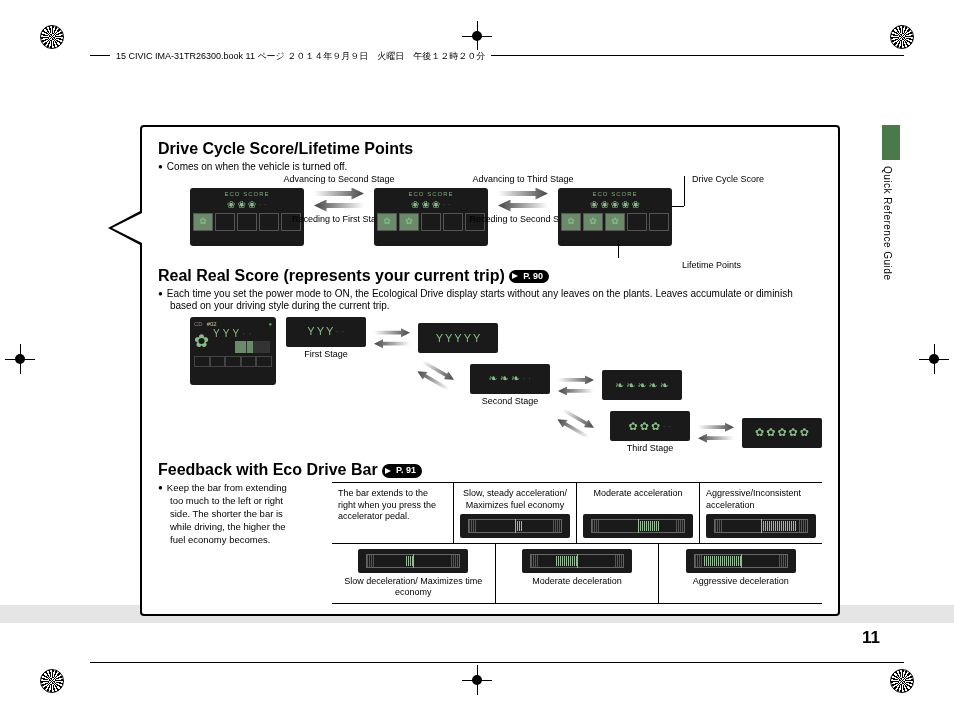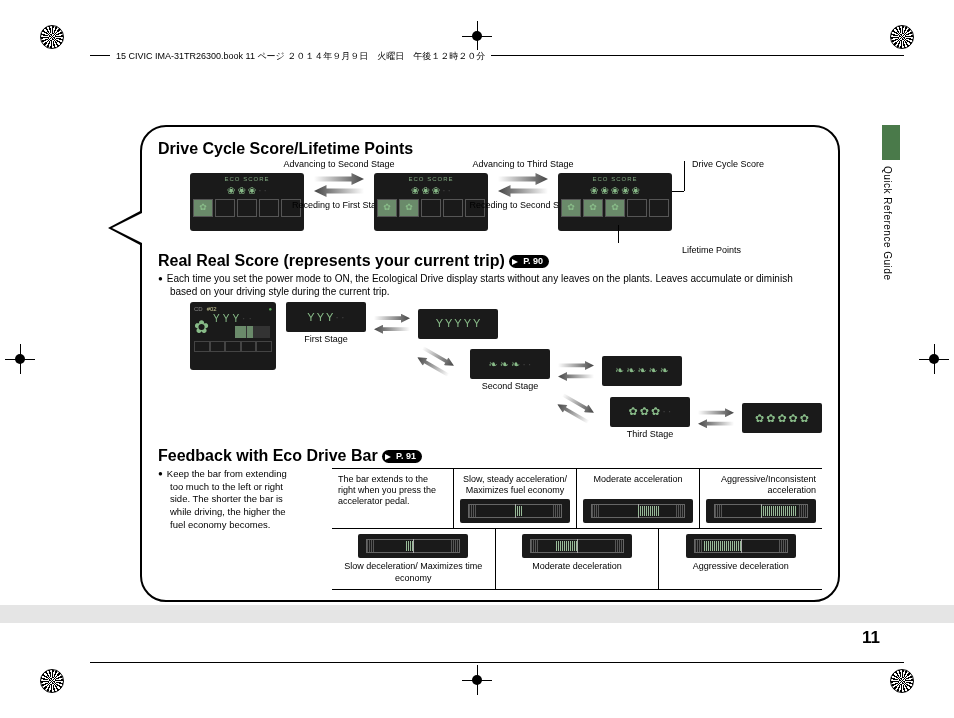--- a/index.html
+++ b/index.html
@@ -80,21 +80,21 @@
     height: 18px; background: #e5e5e5;
   }
 
   
   .content-wrap {
     position: absolute;
     top: 125px;
     left: 140px;
     width: 700px;
     border: 2px solid #000;
-    border-radius: 26px;
+    border-radius: 4px;
     padding: 12px 16px 10px 16px;
     font-size: 10px;
     line-height: 1.25;
     box-sizing: border-box;
     background: #fff;
   }
   .callout-tail {
     position: absolute;
     top: 210px; left: 108px;
     width: 0; height: 0;
@@ -369,20 +369,21 @@
 <div class="side-tab">
   <div class="side-tab-bar"></div>
   <div class="side-tab-text">Quick Reference Guide</div>
 </div>
 
 <div class="callout-tail"></div>
 
 <div class="content-wrap">
 
   <h2 class="sec">Drive Cycle Score/Lifetime Points</h2>
+  <p class="bullet">Comes on when the vehicle is turned off.</p>
 
   <div class="section1-wrap">
 
     <div class="screen">
       <div class="eco-label">ECO SCORE</div>
       <div class="leaves-row">
         <span class="leaf">❀</span>
           <span class="leaf">❀</span>
           <span class="leaf">❀</span>
         <span class="leaf dim">·</span>
@@ -623,21 +624,21 @@
                 <div class="left-end"></div>
                 <div class="center">
                   <div class="tick"></div>
                   <div class="fill r2"></div>
                 </div>
                 <div class="right-end"></div>
               </div>
           </div>
         </div>
         <div class="edb-cell c">
-          <div style="text-align:right;">Aggressive/Inconsistent acceleration</div>
+          <div style="text-align:left;">Aggressive/Inconsistent acceleration</div>
           <div class="bar-display">
             <div class="bar-frame">
                 <div class="left-end"></div>
                 <div class="center">
                   <div class="tick"></div>
                   <div class="fill r3"></div>
                 </div>
                 <div class="right-end"></div>
               </div>
           </div>

